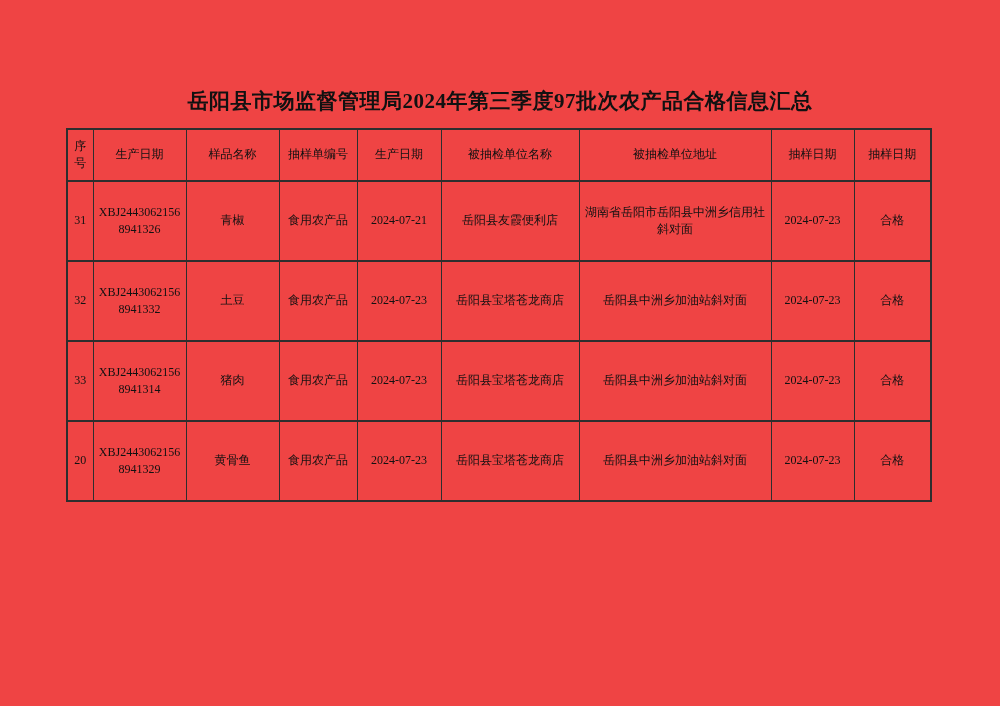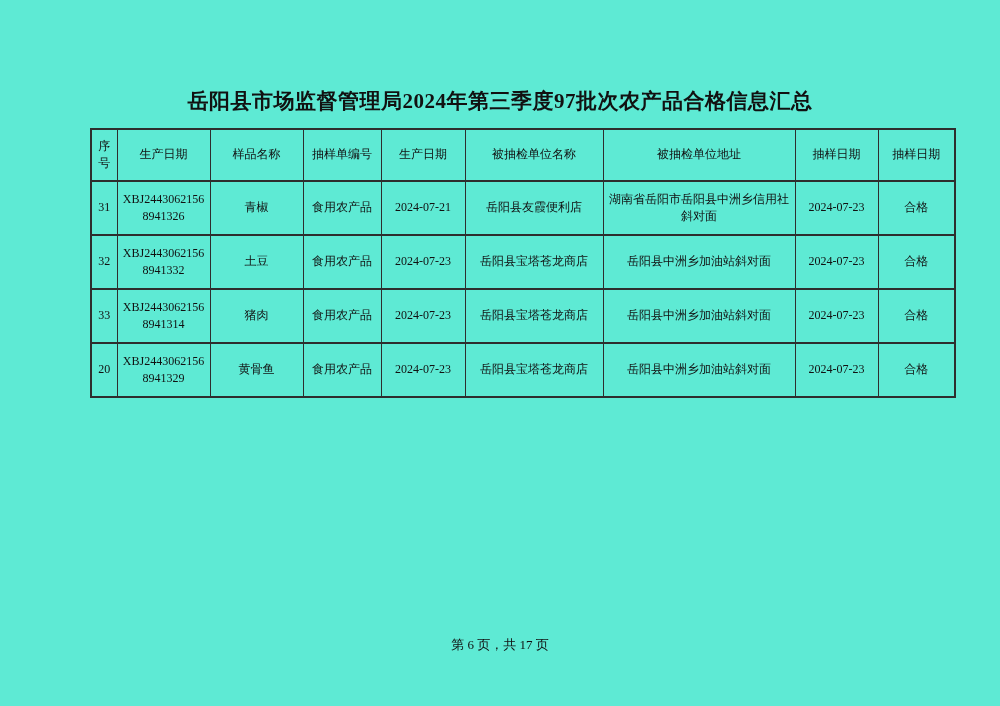--- a/index.html
+++ b/index.html
@@ -11,21 +11,21 @@
     width: 1000px;
     height: 706px;
     position: relative;
     overflow: hidden;
     font-family: "Liberation Serif", "DejaVu Serif", serif;
     color: #111111;
   }
   .page {
     position: absolute;
     inset: 0;
-    background: #5eead4;
+    background: #ef4444;
     padding-left: 40px;
   }
   .doc-title {
     position: absolute;
     top: 87px;
     left: 0;
     width: 1000px;
     text-align: center;
     font-size: 21px;
     font-weight: bold;
@@ -33,40 +33,39 @@
     white-space: nowrap;
   }
   table.info-table {
     position: absolute;
     left: 66px;
     top: 128px;
     width: 864px;
     border-collapse: collapse;
     table-layout: fixed;
     border: 2px solid #2e2e2e;
-    margin-left: 24px;
   }
   .info-table th,
   .info-table td {
     border-left: 1px solid #2e2e2e;
     border-right: 1px solid #2e2e2e;
     border-top: 2px solid #2e2e2e;
     border-bottom: 2px solid #2e2e2e;
     font-size: 12px;
     font-weight: normal;
     text-align: center;
     vertical-align: middle;
     padding: 2px 3px;
     line-height: 1.45;
     white-space: pre-line;
     word-wrap: break-word;
     color: #111111;
   }
   .info-table thead tr { height: 52px; }
-  .info-table tbody tr { height: 54px; }
+  .info-table tbody tr { height: 80px; }
   .page-footer {
     position: absolute;
     top: 636px;
     left: 0;
     width: 1000px;
     text-align: center;
     font-size: 13px;
     color: #111111;
   }
 </style>
@@ -147,15 +146,14 @@
           <td>食用农产品</td>
           <td>2024-07-23</td>
           <td>岳阳县宝塔苍龙商店</td>
           <td>岳阳县中洲乡加油站斜对面</td>
           <td>2024-07-23</td>
           <td>合格</td>
         </tr>
       </tbody>
   </table>
 
-  <div class="page-footer">第 6 页，共 17 页</div>
 
 </div>
 
 </body></html>

